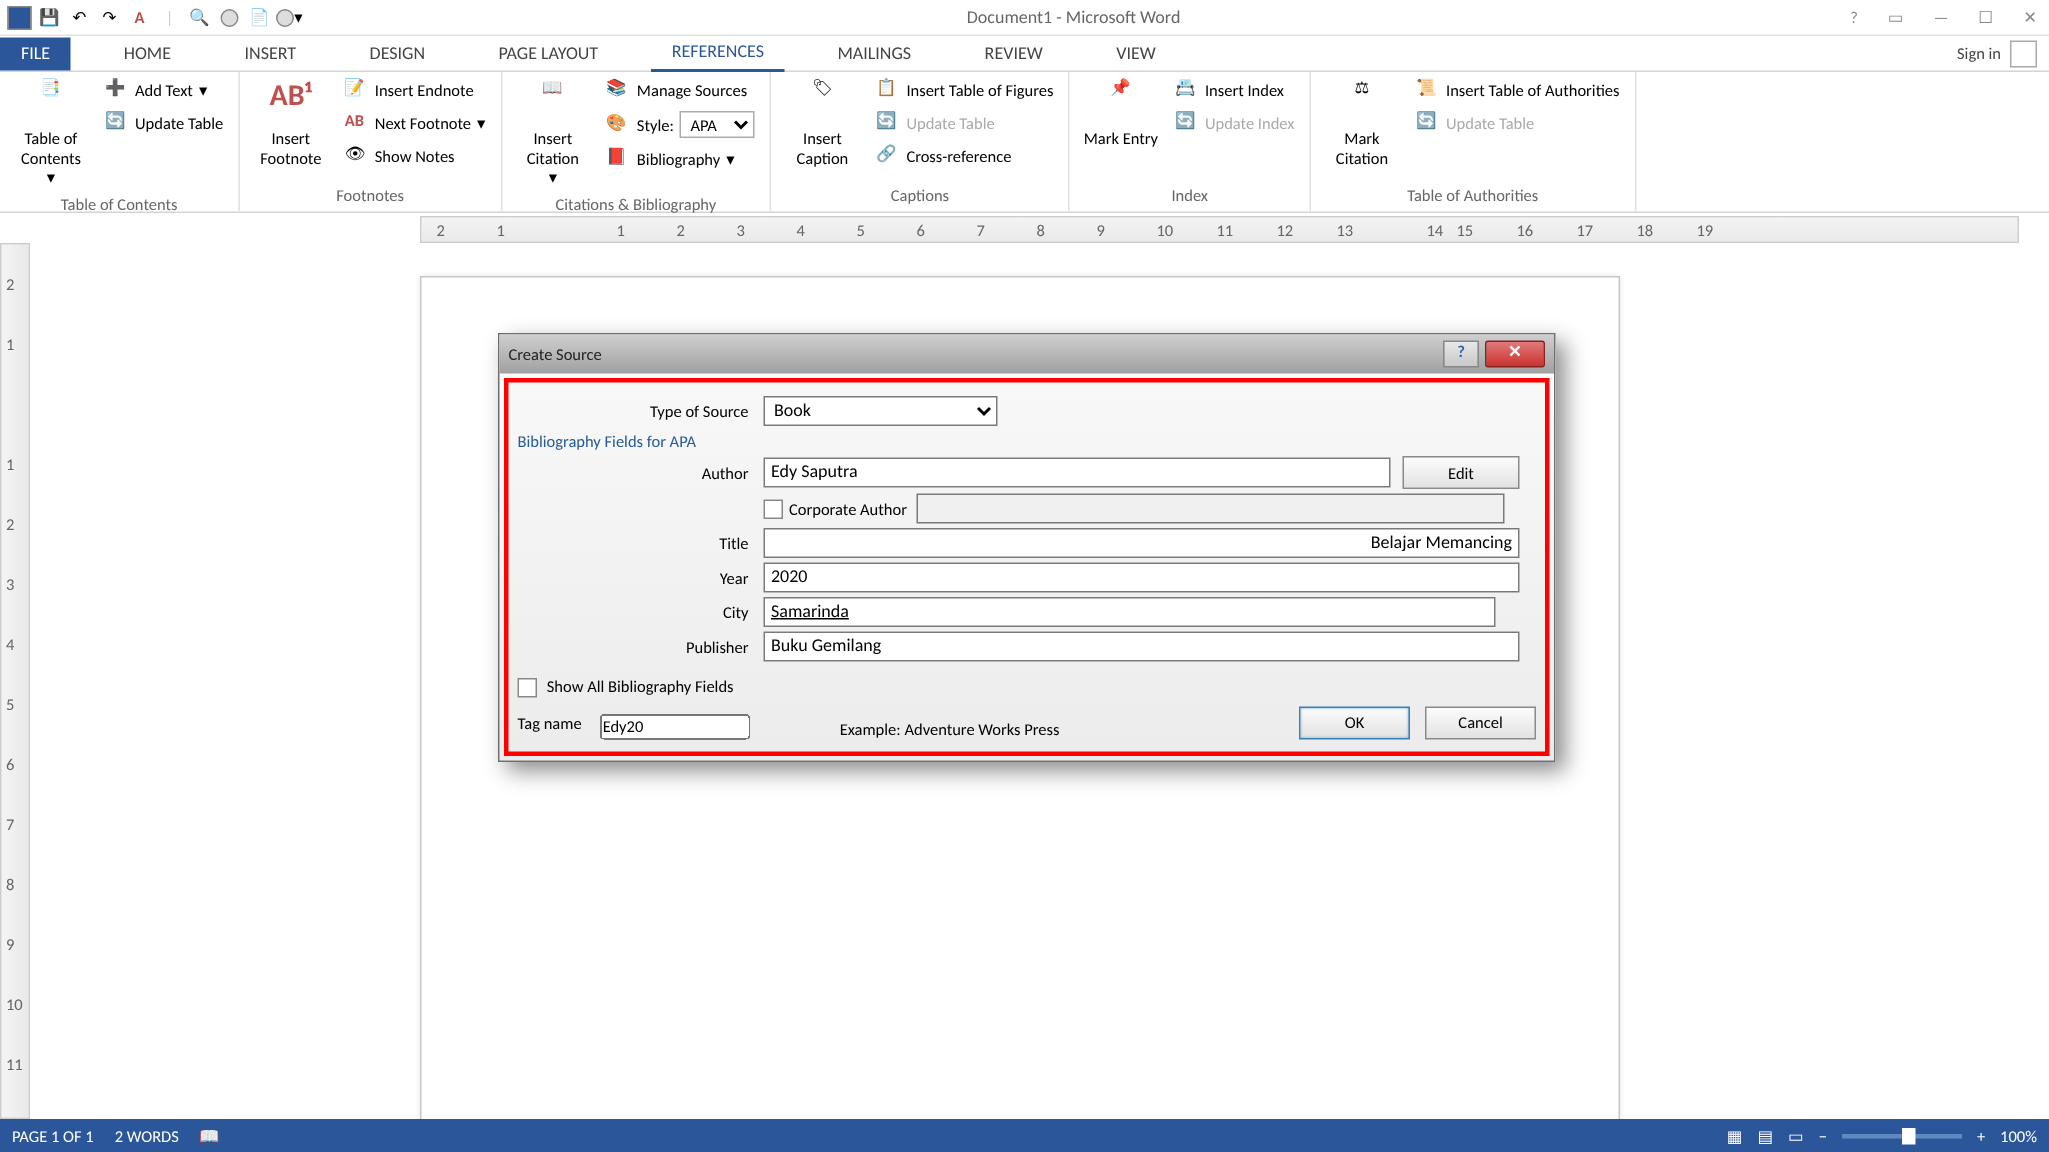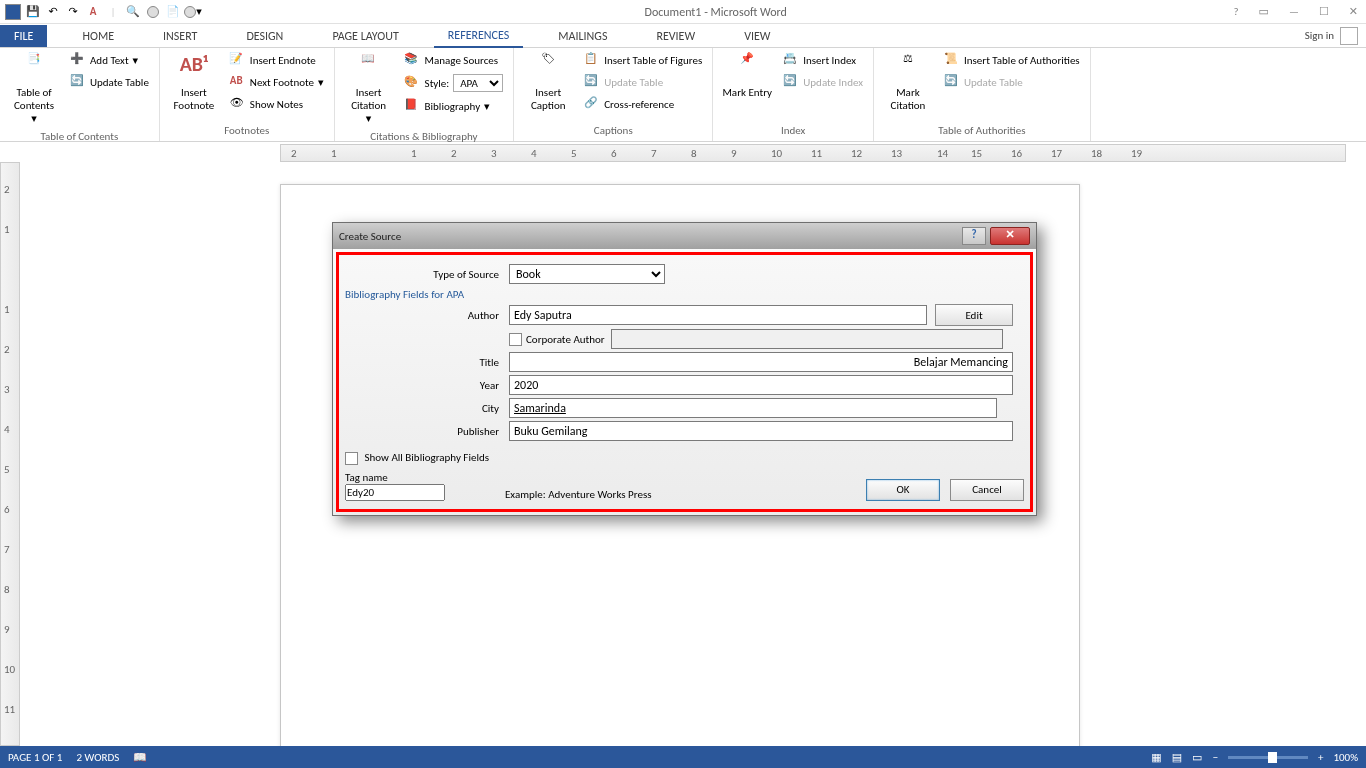--- a/index.html
+++ b/index.html
@@ -50,21 +50,21 @@
 .dlg-body{border:3px solid #ff0000;margin:3px;padding:6px 6px 8px 6px;background:linear-gradient(#f8f8f8,#ececec);}
 .row{display:flex;align-items:center;margin:3px 0;}
 .row label{width:164px;text-align:right;padding-right:10px;}
 .row input[type=text]{height:20px;border:1px solid #7a7a7a;padding:0 4px;background:#fff;font-size:12px;}
 .row select{height:20px;border:1px solid #7a7a7a;background:#fff;padding:0 2px;font-size:12px;}
 .section{color:#265a9a;margin:4px 0 2px 0;}
 .btn{height:22px;padding:0 18px;border:1px solid #8a8a8a;background:linear-gradient(#fcfcfc,#e2e2e2);cursor:pointer;}
 .btn.primary{border:1px solid #3c7fb1;box-shadow:0 0 2px #6badde inset;}
 .chk{width:13px;height:13px;border:1px solid #888;background:#fff;display:inline-block;margin-right:4px;vertical-align:middle;}
 .bottom-row{display:flex;align-items:flex-end;margin-top:6px;}
-.tag-col{display:flex;flex-direction:column;gap:0;}
+.tag-col{display:flex;gap:12px;}
 .example{margin-left:60px;}
 .dlg-btns{margin-left:auto;display:flex;gap:10px;}
 
 .sw{display:inline-block;width:16px;height:16px;border:1px solid #888;vertical-align:middle;}
 .ico-blue{background:#2b579a;}
 </style>
 </head>
 <body>
 
 <div class="titlebar">
@@ -236,21 +236,21 @@
       <span style="left:250px">4</span>
       <span style="left:290px">5</span>
       <span style="left:330px">6</span>
       <span style="left:370px">7</span>
       <span style="left:410px">8</span>
       <span style="left:450px">9</span>
       <span style="left:490px">10</span>
       <span style="left:530px">11</span>
       <span style="left:570px">12</span>
       <span style="left:610px">13</span>
-      <span style="left:656px">14</span>
+      <span style="left:670px">14</span>
       <span style="left:690px">15</span>
       <span style="left:730px">16</span>
       <span style="left:770px">17</span>
       <span style="left:810px">18</span>
       <span style="left:850px">19</span>
   </div>
 </div>
 
 <div class="doc-area">
   <div class="vruler">

